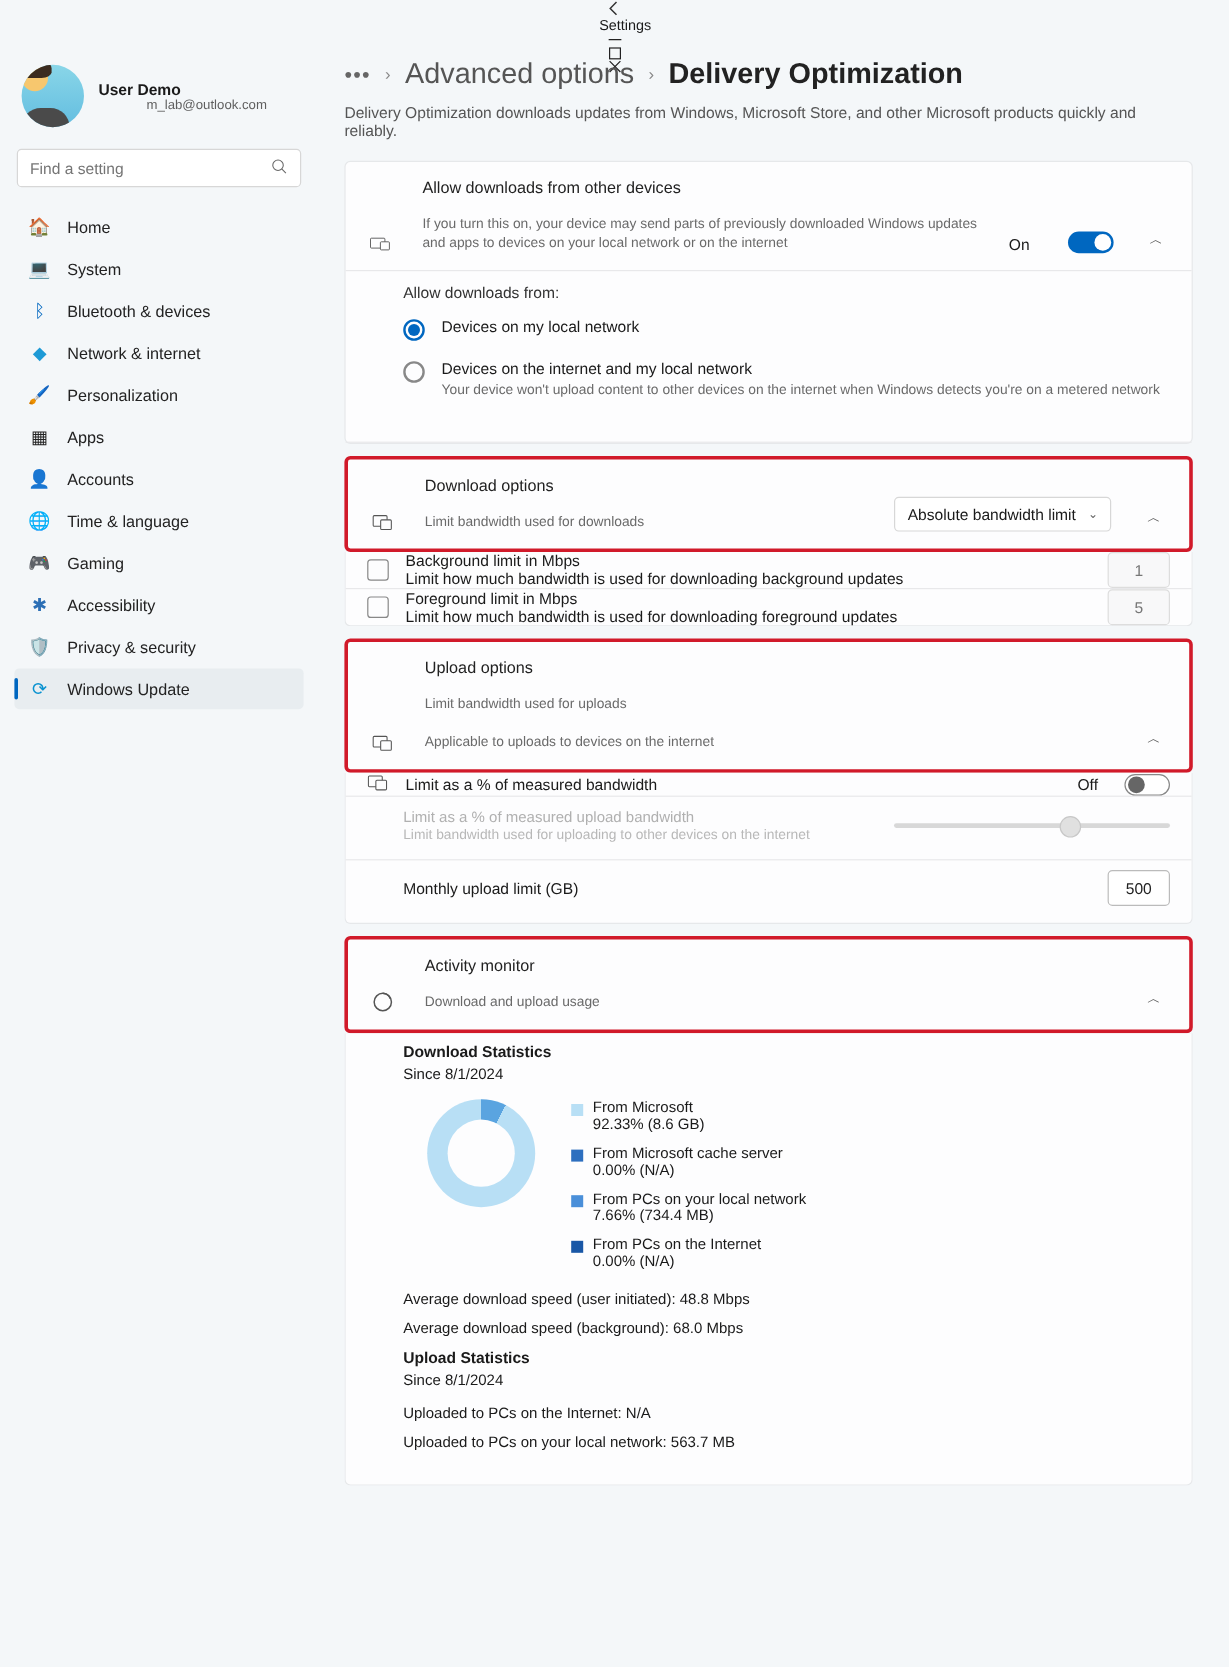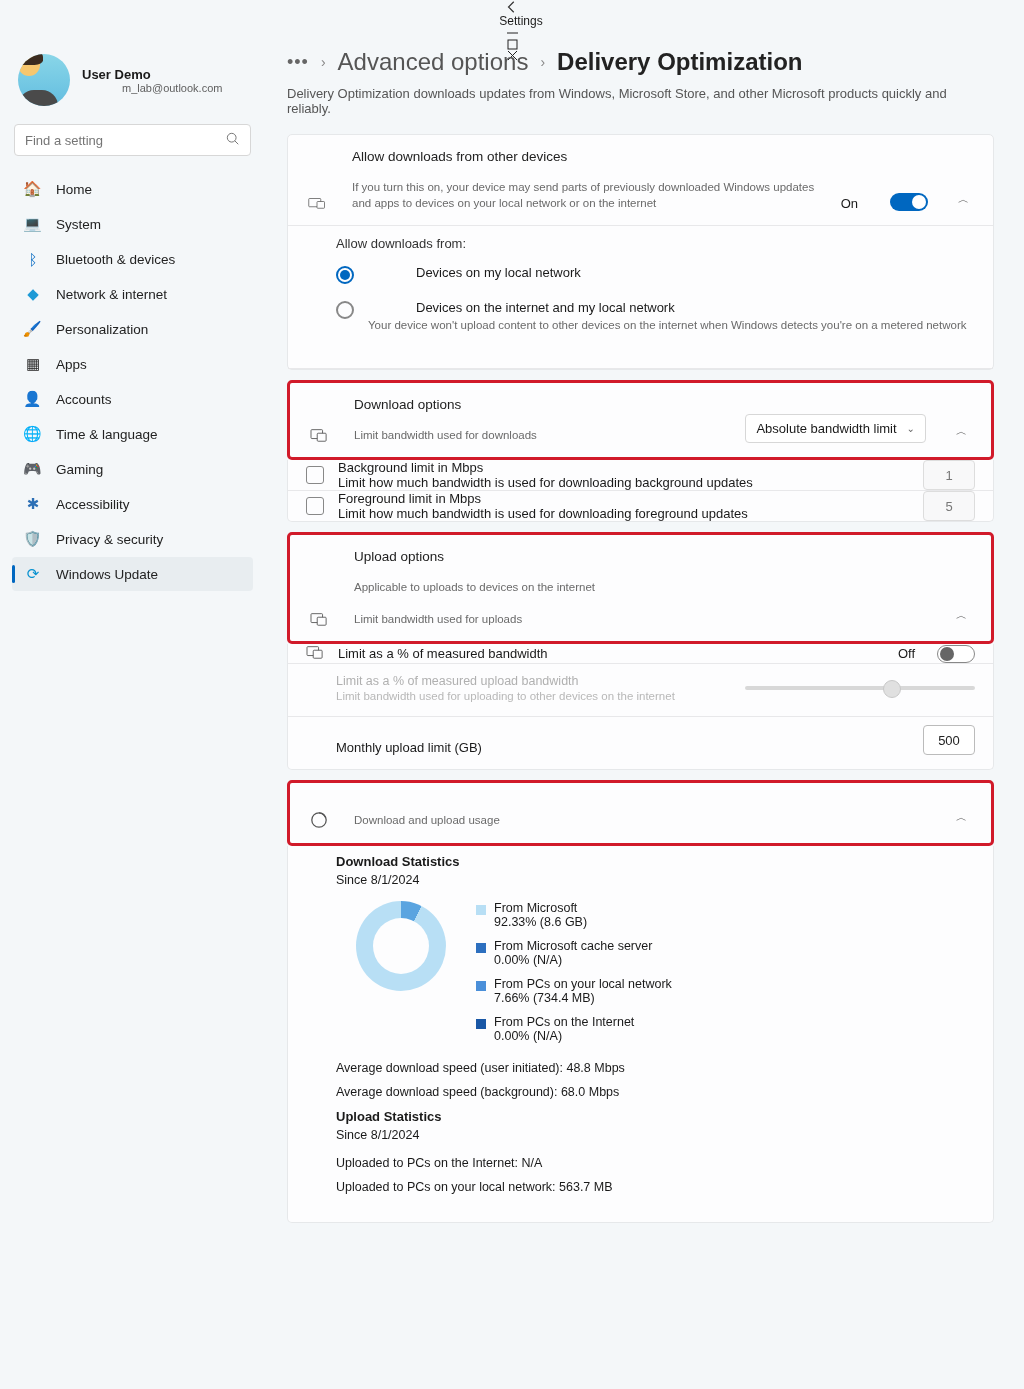--- a/index.html
+++ b/index.html
@@ -45,39 +45,39 @@
 .toggle.off::after{left:2px;right:auto;top:1px;background:#666;}
 .chevup{cursor:pointer;color:#555;font-size:11px;padding:4px 6px;}
 .onlabel{font-size:13px;margin-right:8px;}
 .divider{height:1px;background:#e8e8ea;}
 .subsection{padding:10px 18px 18px 48px;}
 .subhead{font-size:13px;color:#333;margin-bottom:14px;}
 .radio-row{display:flex;gap:14px;align-items:flex-start;margin-bottom:16px;}
 .radio{width:18px;height:18px;border:2px solid #0067c0;border-radius:50%;display:flex;align-items:center;justify-content:center;margin-top:1px;cursor:pointer;flex-shrink:0;}
 .radio.checked::after{content:"";width:10px;height:10px;background:#0067c0;border-radius:50%;}
 .radio.unchecked{border-color:#888;}
-.radio-text .t{font-size:13px;margin-left:48px;}
+.radio-text .t{font-size:13px;}
 .radio-text .s{font-size:11.5px;color:#6a6a6a;margin-top:3px;line-height:1.35;}
 .related{display:flex;align-items:center;gap:18px;padding:14px 18px;font-size:13px;}
 .related .label{font-weight:600;}
 .related a{color:#0067c0;text-decoration:none;cursor:pointer;}
 .highlight-card{border:3px solid #d11a2a;border-radius:5px;background:#fdfdfe;margin-bottom:6px;}
 .dropdown-btn{background:#fff;border:1px solid #d7d7d7;border-radius:4px;padding:6px 10px;font-size:13px;display:flex;align-items:center;gap:10px;cursor:pointer;}
 .numinput{width:52px;height:30px;border:1px solid #ddd;border-radius:4px;text-align:center;font-size:13px;color:#777;}
 .numinput.act{color:#222;border-color:#bbb;}
 .checkbox{width:18px;height:18px;border:1px solid #888;border-radius:3px;cursor:pointer;flex-shrink:0;}
 .option-row{display:flex;align-items:center;padding:0 18px;gap:14px;}
 .option-row .text{flex:1;}
 .slider-row{display:flex;align-items:center;padding:10px 18px 14px 48px;gap:18px;}
 .slider-text{flex:1;}
 .slider-text .t{font-size:12.5px;color:#b0b0b0;}
 .slider-text .s{font-size:11.5px;color:#b8b8b8;margin-top:2px;}
 .slider{flex:0 0 230px;height:4px;background:#d8d8d8;border-radius:2px;position:relative;}
 .slider::after{content:"";position:absolute;top:-6px;left:60%;width:16px;height:16px;background:#e0e0e0;border:1px solid #c8c8c8;border-radius:50%;}
-.monthly-row{display:flex;align-items:flex-end;padding:8px 18px 14px 48px;gap:18px;}
+.monthly-row{display:flex;align-items:center;padding:8px 18px 14px 48px;gap:18px;}
 .stats{padding:8px 18px 18px 48px;}
 .stats h4{font-size:13px;font-weight:600;margin-bottom:4px;}
 .stats .since{font-size:12.5px;margin-bottom:14px;}
 .donut-area{display:flex;gap:30px;align-items:flex-start;margin:6px 0 18px 20px;}
 .donut{width:90px;height:90px;border-radius:50%;background:conic-gradient(#5aa4e0 0deg 27deg,#b8dff5 27deg 360deg);display:flex;align-items:center;justify-content:center;}
 .donut::after{content:"";width:56px;height:56px;border-radius:50%;background:#fdfdfe;}
 .legend{display:flex;flex-direction:column;gap:10px;font-size:12.5px;}
 .legend-item{display:flex;gap:8px;}
 .legend-sq{width:10px;height:10px;margin-top:4px;flex-shrink:0;}
 .legend .l1 .legend-sq{background:#b8dff5;}
@@ -279,22 +279,22 @@
     <div class="highlight-card">
       <div class="row">
         <div class="icon">
             <svg class="svgicon" viewBox="0 0 20 18">
               <rect x="1" y="3" width="13" height="10" rx="1" stroke="#555" fill="none"></rect>
               <rect x="8" y="7" width="10" height="9" rx="1" stroke="#555" fill="#fdfdfe"></rect>
             </svg>
           </div>
         <div class="text">
           <div class="title">Upload options</div>
+          <div class="sub">Limit bandwidth used for uploads</div>
           <div class="sub">Applicable to uploads to devices on the internet</div>
-          <div class="sub">Limit bandwidth used for uploads</div>
         </div>
         <span class="chevup">︿</span>
       </div>
     </div>
 
     <div class="card" style="border-top:none;border-radius:0 0 5px 5px;margin-top:-6px;">
       <div class="option-row">
         <div class="icon"><svg class="svgicon" viewBox="0 0 20 18">
               <rect x="1" y="3" width="13" height="10" rx="1" stroke="#555" fill="none"></rect>
               <rect x="8" y="7" width="10" height="9" rx="1" stroke="#555" fill="#fdfdfe"></rect>
@@ -324,20 +324,21 @@
 
     <div class="highlight-card">
       <div class="row">
         <div class="icon">
             <svg width="18" height="18" viewBox="0 0 20 20">
               <circle cx="10" cy="10" r="8" stroke="#555" fill="none" stroke-width="1.4"></circle>
               <path d="M10 2 A8 8 0 0 1 17 7" stroke="#555" fill="none" stroke-width="1.4"></path>
             </svg>
           </div>
         <div class="text">
+          <div class="title">Activity monitor</div>
           <div class="sub">Download and upload usage</div>
         </div>
         <span class="chevup">︿</span>
       </div>
     </div>
 
     <div class="card" style="border-top:none;border-radius:0 0 5px 5px;margin-top:-6px;">
       <div class="stats">
         <h4>Download Statistics</h4>
         <div class="since">Since 8/1/2024</div>

